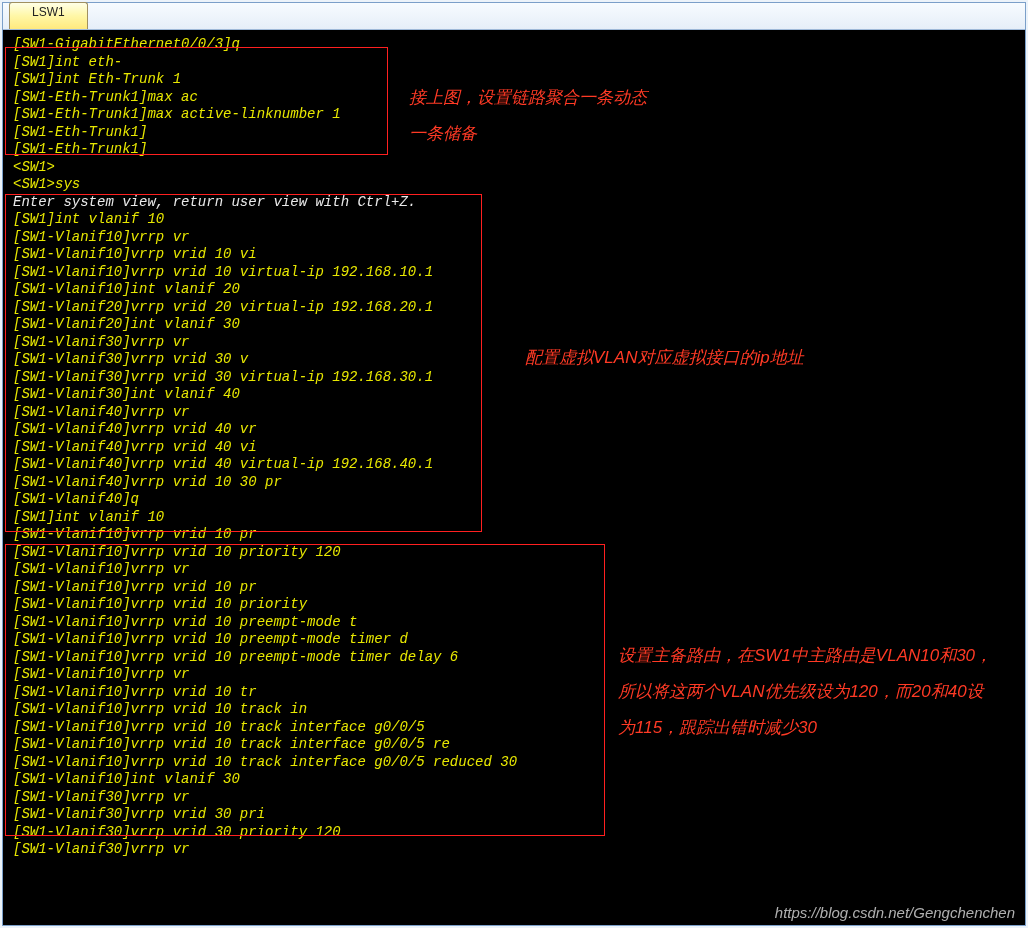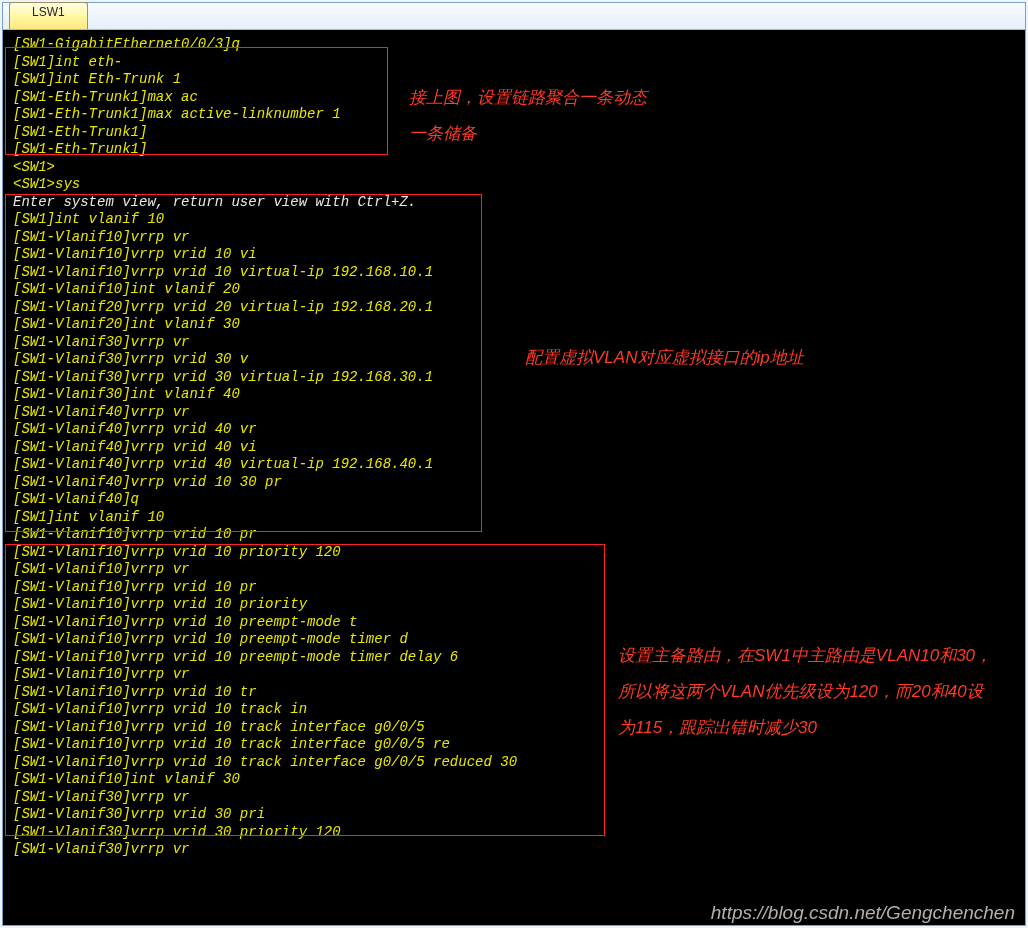--- a/index.html
+++ b/index.html
@@ -84,21 +84,21 @@
     white-space: pre-wrap;
     word-break: break-all;
   }
 
   .watermark {
     position: absolute;
     right: 10px;
     bottom: 4px;
     color: #b0b0b0;
     font-family: Arial, sans-serif;
-    font-size: 19px;
+    font-size: 15px;
     pointer-events: none;
   }
 </style>
 </head>
 <body>
 
 <div class="window">
   <div class="tab-bar">
     <div class="tab">
       <span>LSW1</span>

